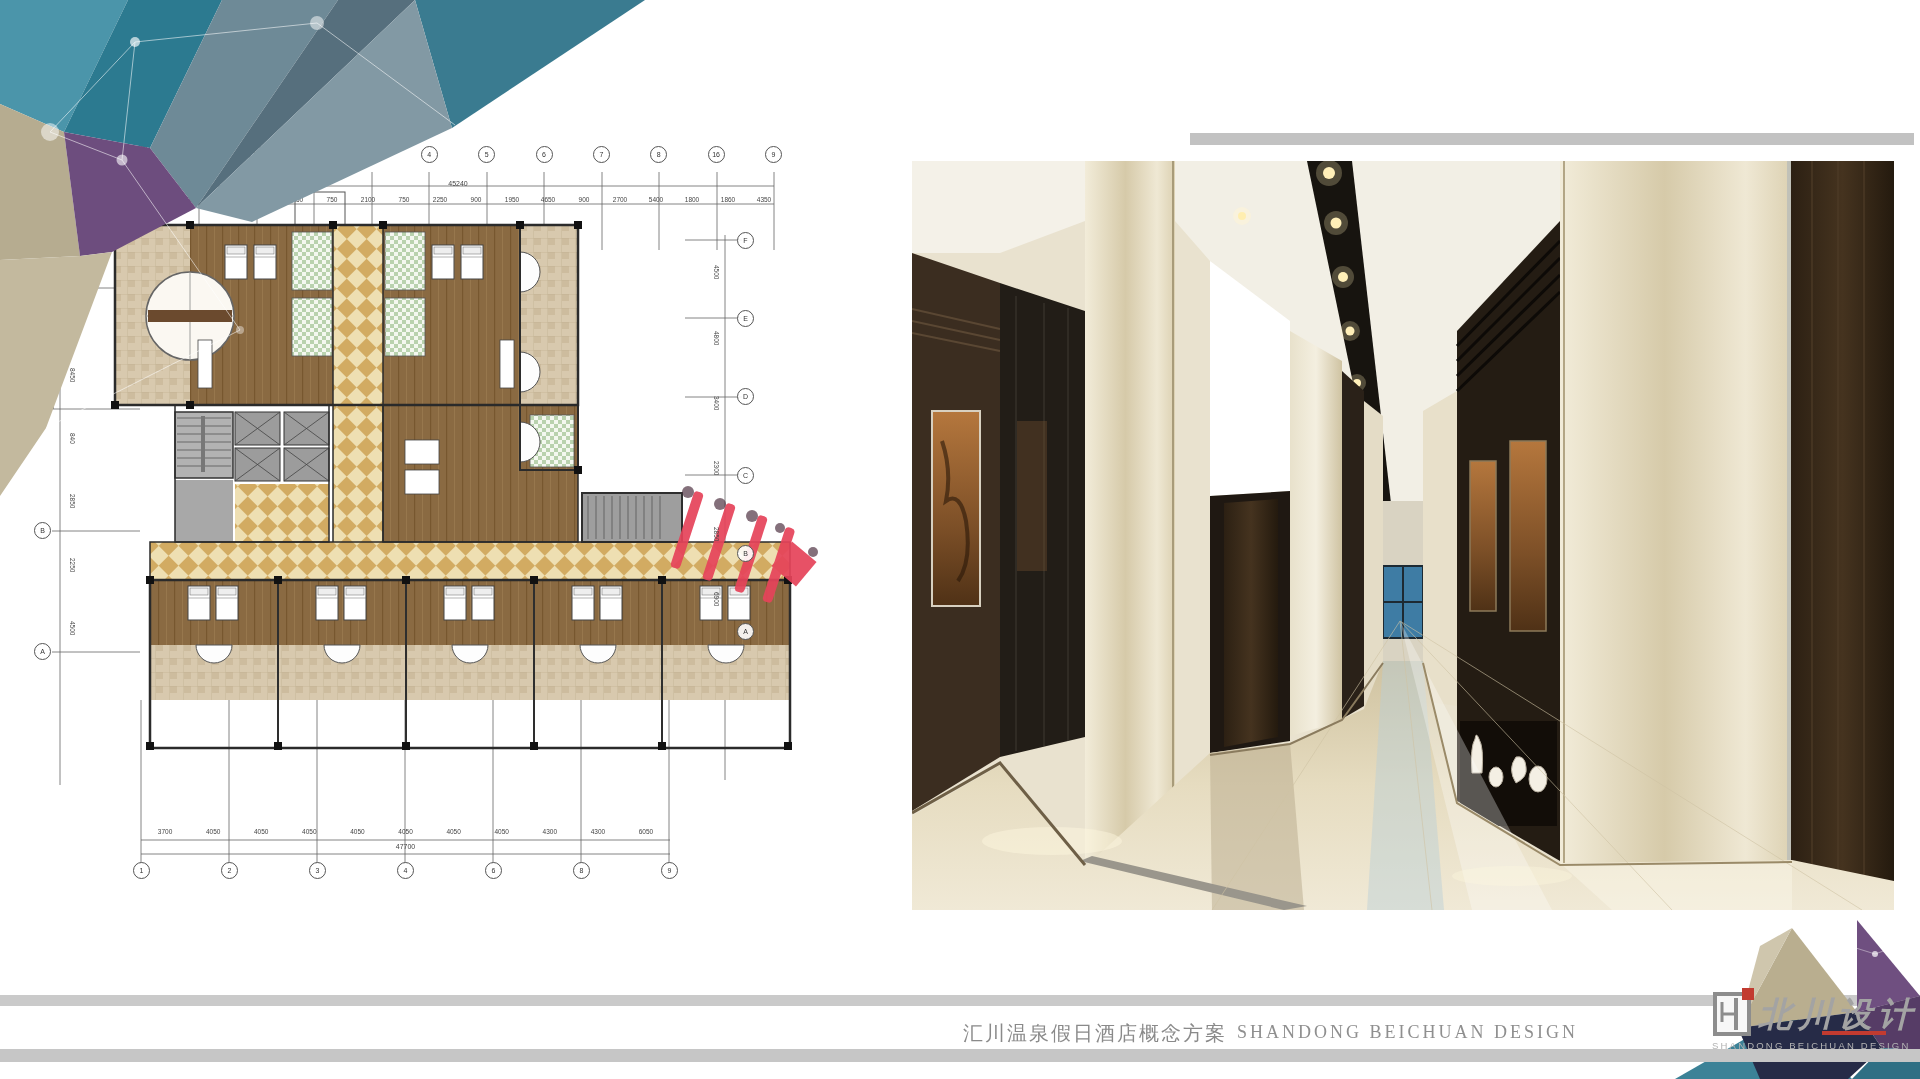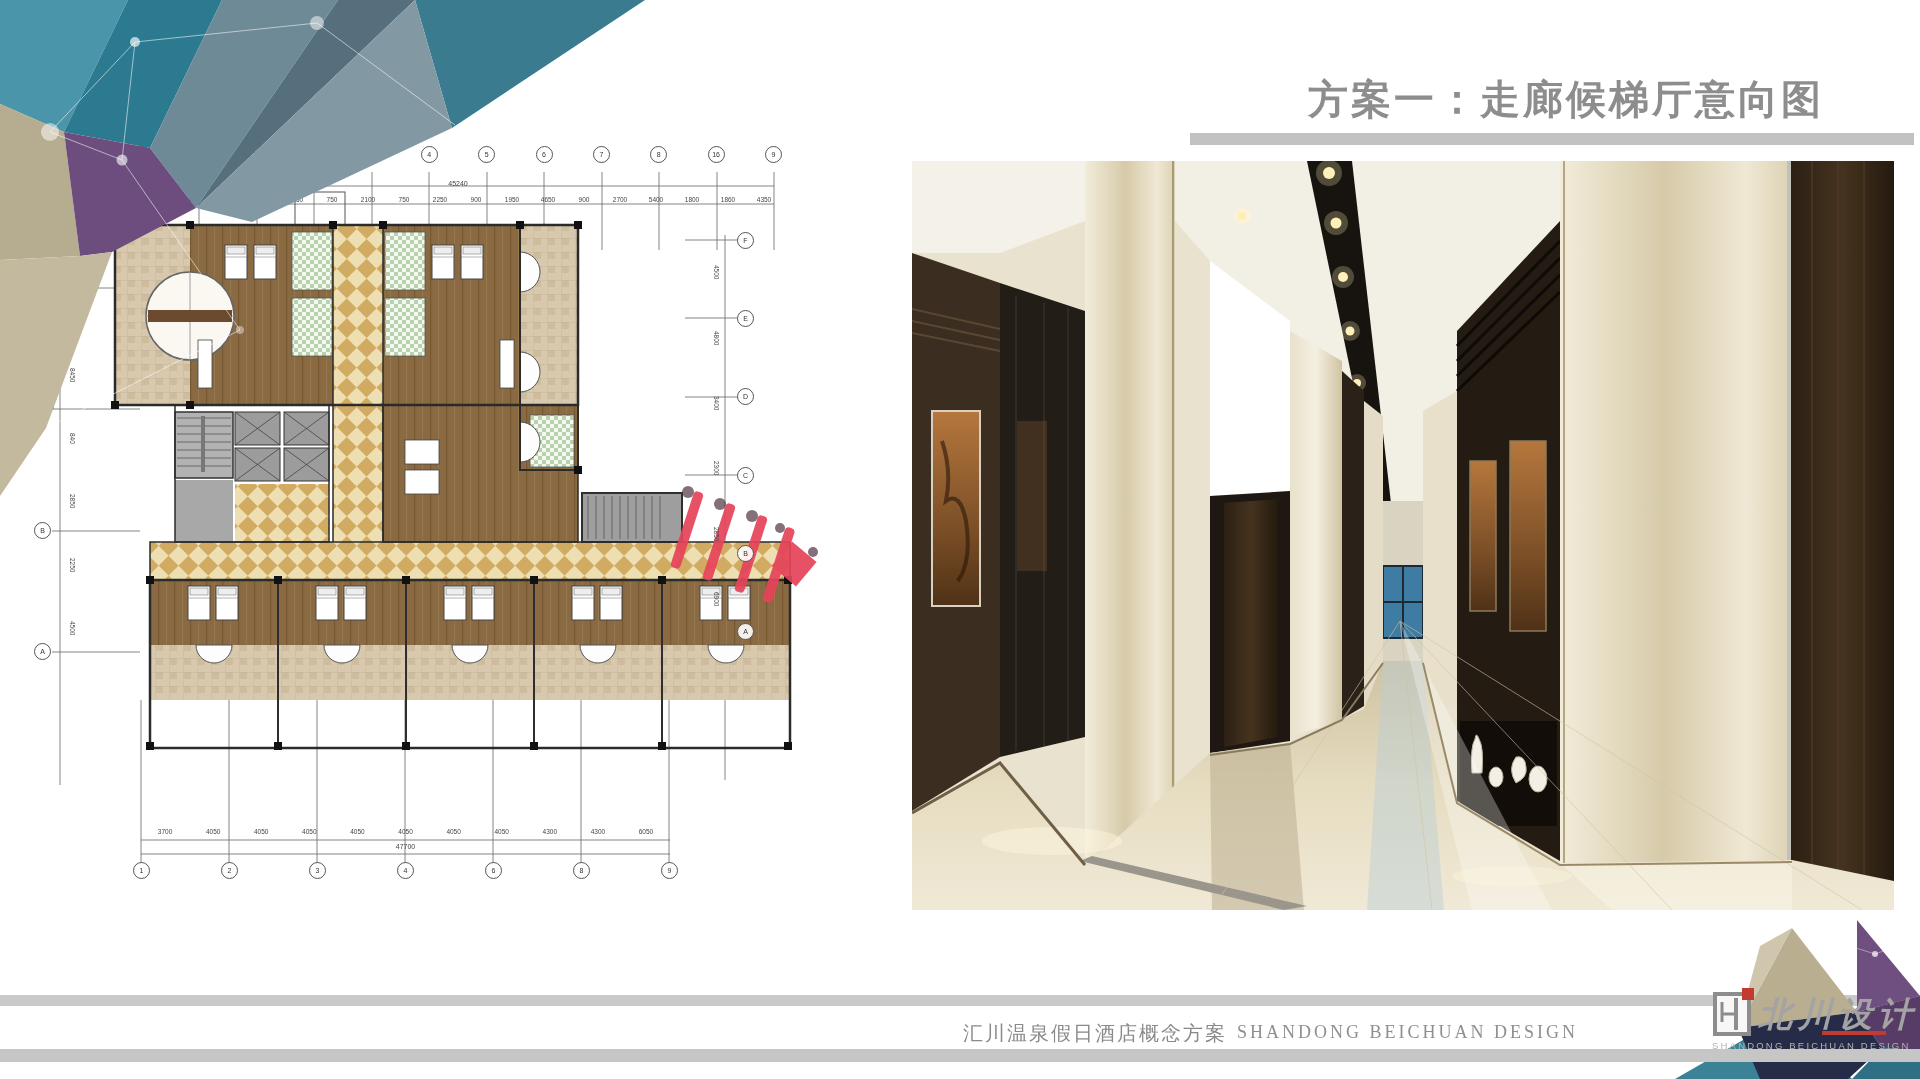--- a/index.html
+++ b/index.html
@@ -63,21 +63,20 @@
     </g>
     <g fill="#ffffff">
       <circle cx="135" cy="42" r="5" opacity="0.65"></circle>
       <circle cx="317" cy="23" r="7" opacity="0.5"></circle>
       <circle cx="50" cy="132" r="9" opacity="0.5"></circle>
       <circle cx="122" cy="160" r="5.5" opacity="0.6"></circle>
       <circle cx="240" cy="330" r="4" opacity="0.4"></circle>
     </g>
   </svg>
 
-  <div class="slide-title">方案一：走廊候梯厅意向图</div>
   <div class="title-bar"></div>
 
   <svg class="abs" style="left:30px;top:140px" width="810" height="780" viewBox="0 0 810 780">
     <defs>
       <pattern id="checker" width="28" height="28" patternUnits="userSpaceOnUse" patternTransform="rotate(45)">
         <rect width="28" height="28" fill="#eedfb2"></rect>
         <rect width="14" height="14" fill="#d2ab62"></rect>
         <rect x="14" y="14" width="14" height="14" fill="#d2ab62"></rect>
       </pattern>
       <pattern id="tile" width="14" height="14" patternUnits="userSpaceOnUse">

